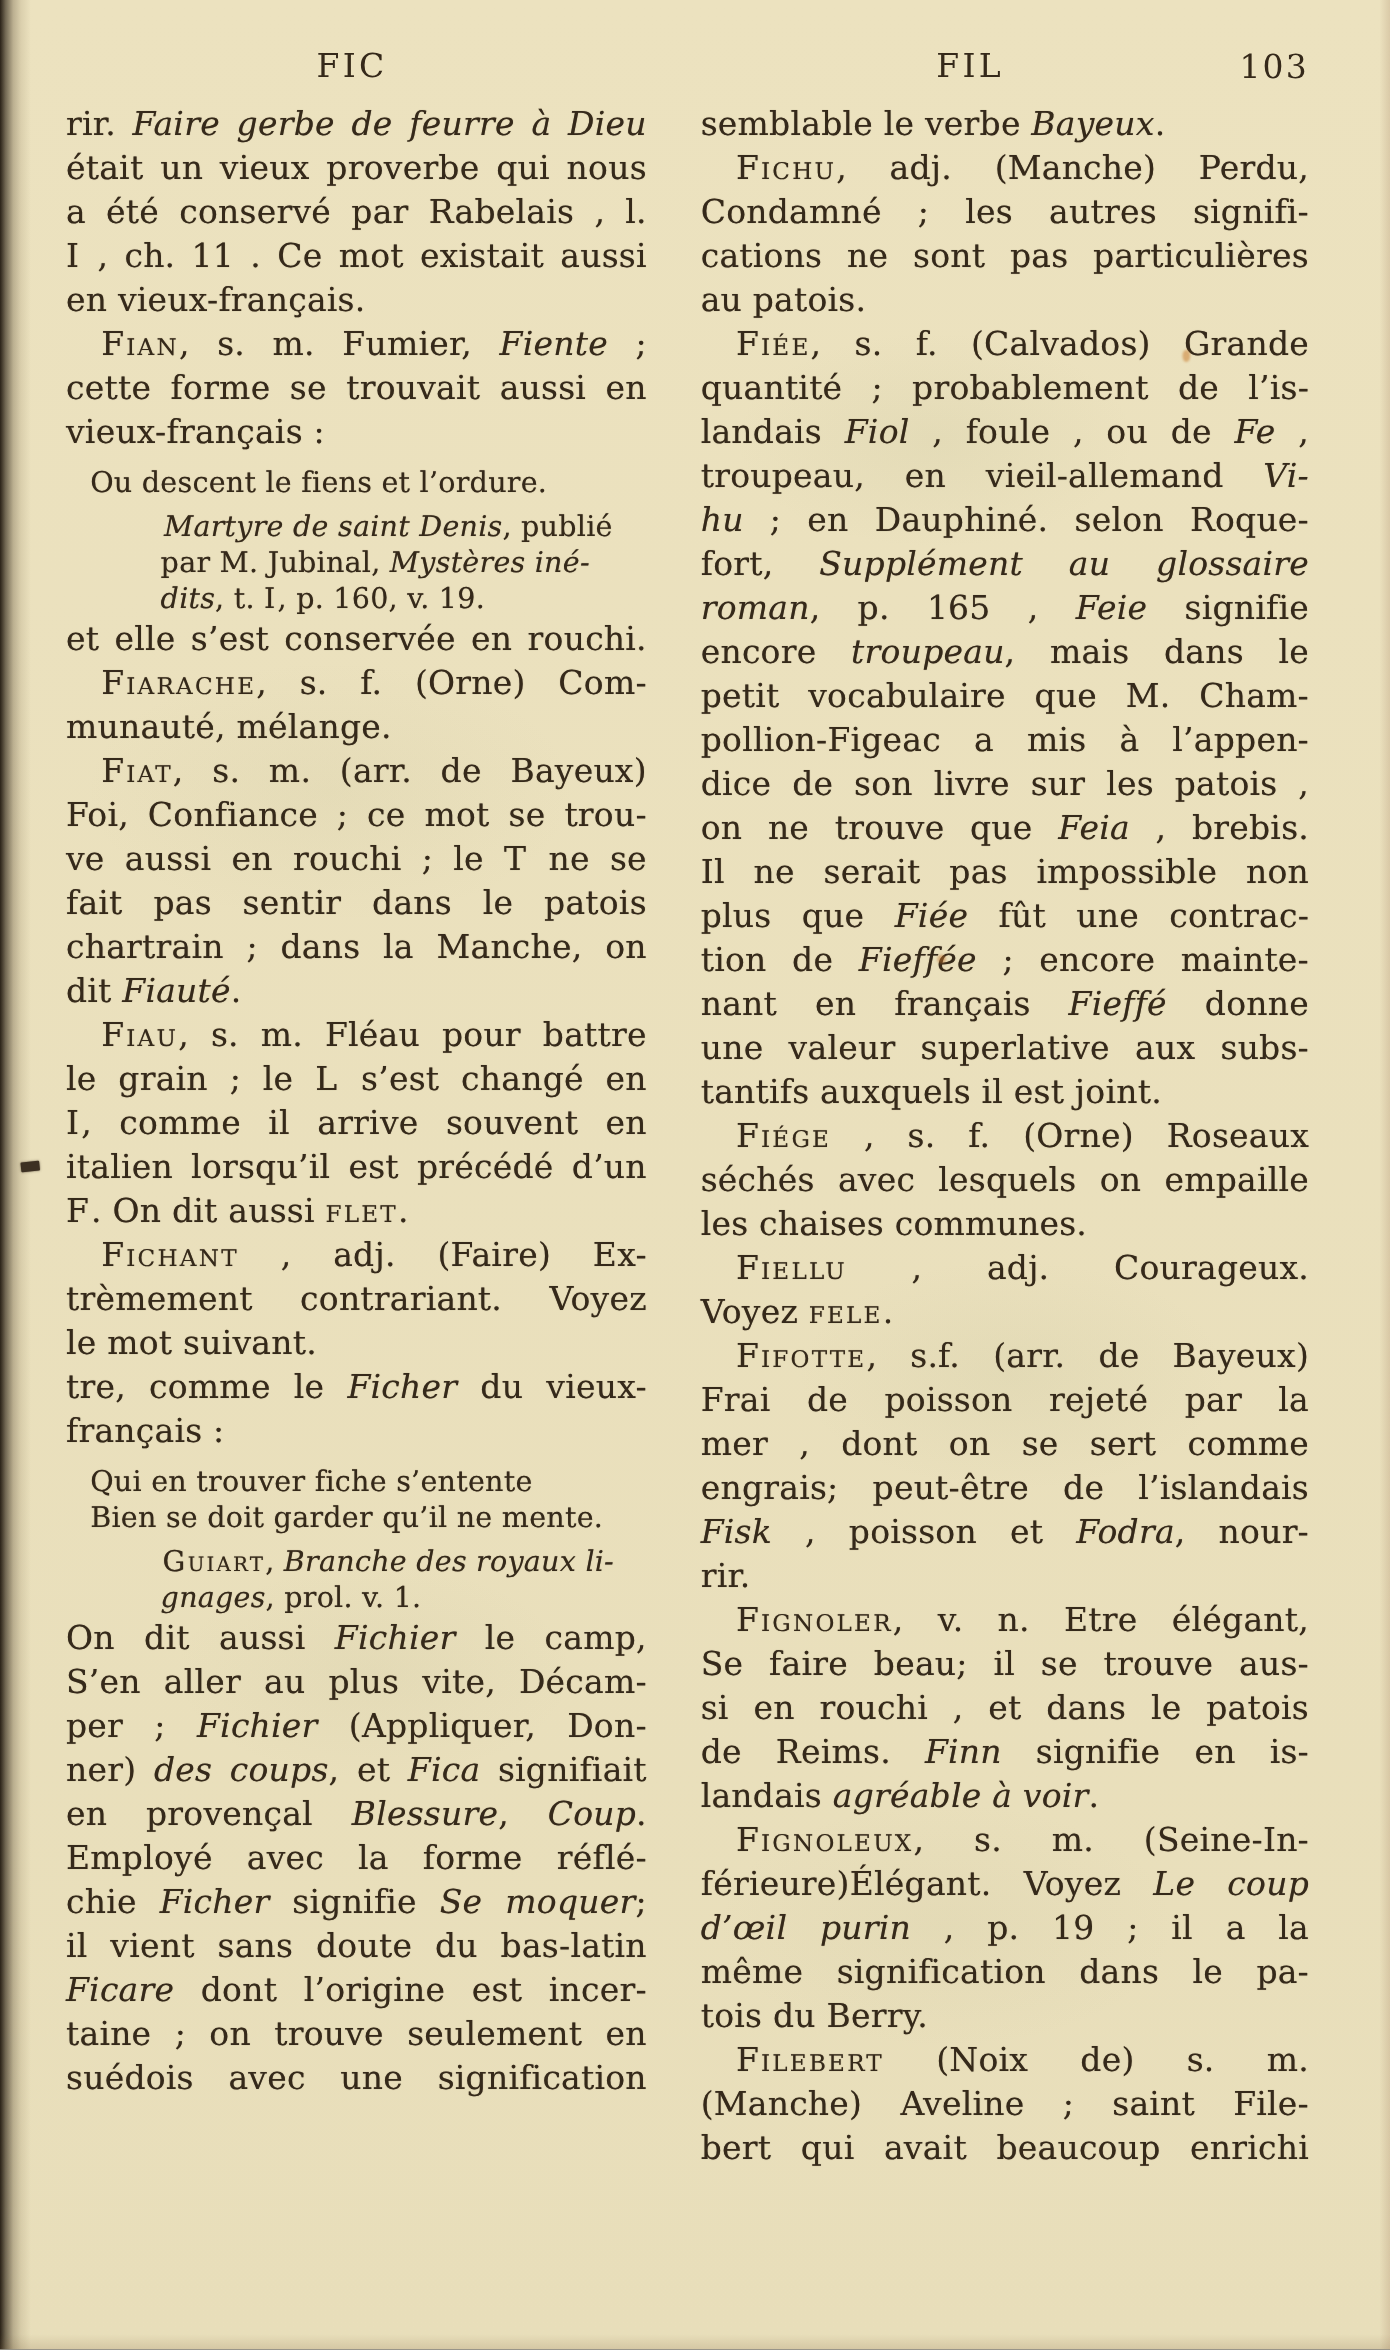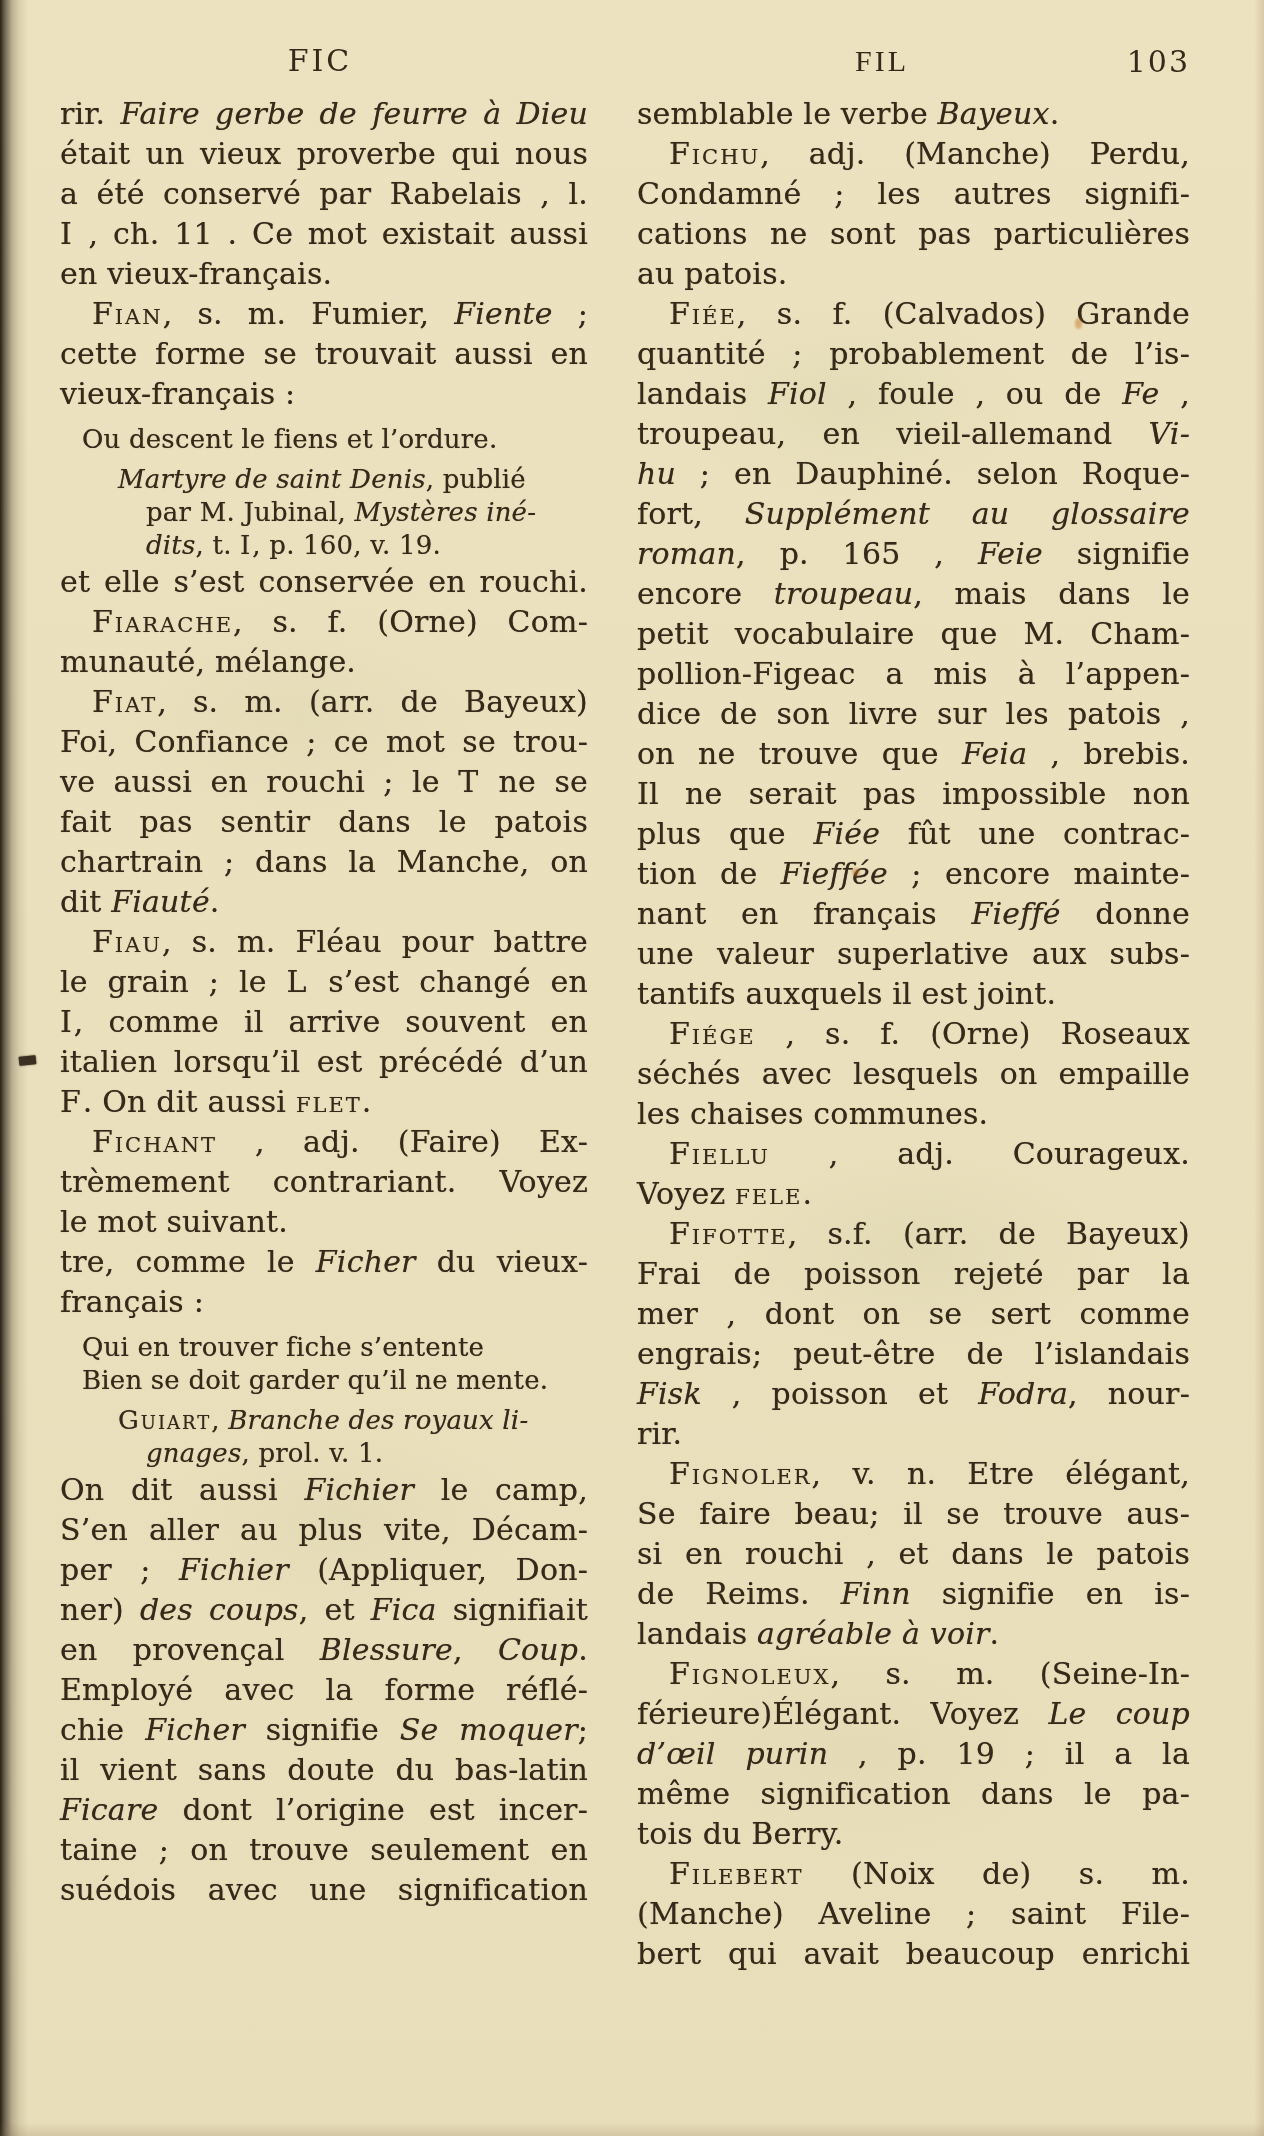--- a/index.html
+++ b/index.html
@@ -21,34 +21,34 @@
     background:linear-gradient(to right, rgba(25,17,9,.92) 0px, rgba(32,22,11,.6) 5px,
       rgba(60,44,24,.28) 12px, rgba(90,70,40,.12) 19px, rgba(90,70,40,0) 28px);}
   .edge-right{position:absolute;right:0;top:0;bottom:0;width:10px;
     background:linear-gradient(to left, rgba(150,110,80,.22), rgba(150,110,80,0));}
   .edge-bottom{position:absolute;left:0;right:0;bottom:0;height:14px;
     background:linear-gradient(to top, rgba(120,95,60,.18), rgba(120,95,60,0));}
 
   .running-head{position:absolute;top:44px;font-size:30px;line-height:34px;
     letter-spacing:3px;font-weight:normal;margin-left:35px;}
   .rh-left{left:0;width:570px;text-align:center;}
-  .rh-right{left:637px;width:420px;text-align:center;font-family:Liberation Serif, serif;}
+  .rh-right{left:637px;width:420px;text-align:center;}
   .page-number{position:absolute;top:44px;left:1030px;width:160px;text-align:right;
     font-size:30px;letter-spacing:2px;}
 
   .col{position:absolute;top:94px;font-size:30px;line-height:40px;}
   .col-left{left:60px;width:528px;}
   .col-right{left:637px;width:553px;}
 
   .line{white-space:pre-wrap;letter-spacing:.2px;
     text-shadow:0 0 .7px rgba(45,32,16,.55);}
   .line.just{text-align:justify;text-align-last:justify;}
   .line.para{text-indent:32px;}
   .line.quote{font-size:26px;line-height:33px;margin-left:22px;}
-  .line.cite{font-size:26px;line-height:33px;margin-left:58px;}
+  .line.cite{font-size:26px;line-height:33px;margin-left:58px;text-align:center;}
   .line.cite2{font-size:26px;line-height:33px;margin-left:86px;}
   .line.quote.sp{margin-top:9px;}
   .line.cite.sp{margin-top:7px;}
 
   .seg-i{font-style:italic;}
   .seg-sc{font-variant:small-caps;letter-spacing:2px;}
 
   .margin-mark{position:absolute;left:19px;top:1056px;width:17px;height:9px;
     background:#3c3022;border-radius:1px;transform:rotate(-6deg);
     box-shadow:0 0 2px rgba(60,48,34,.8);}

